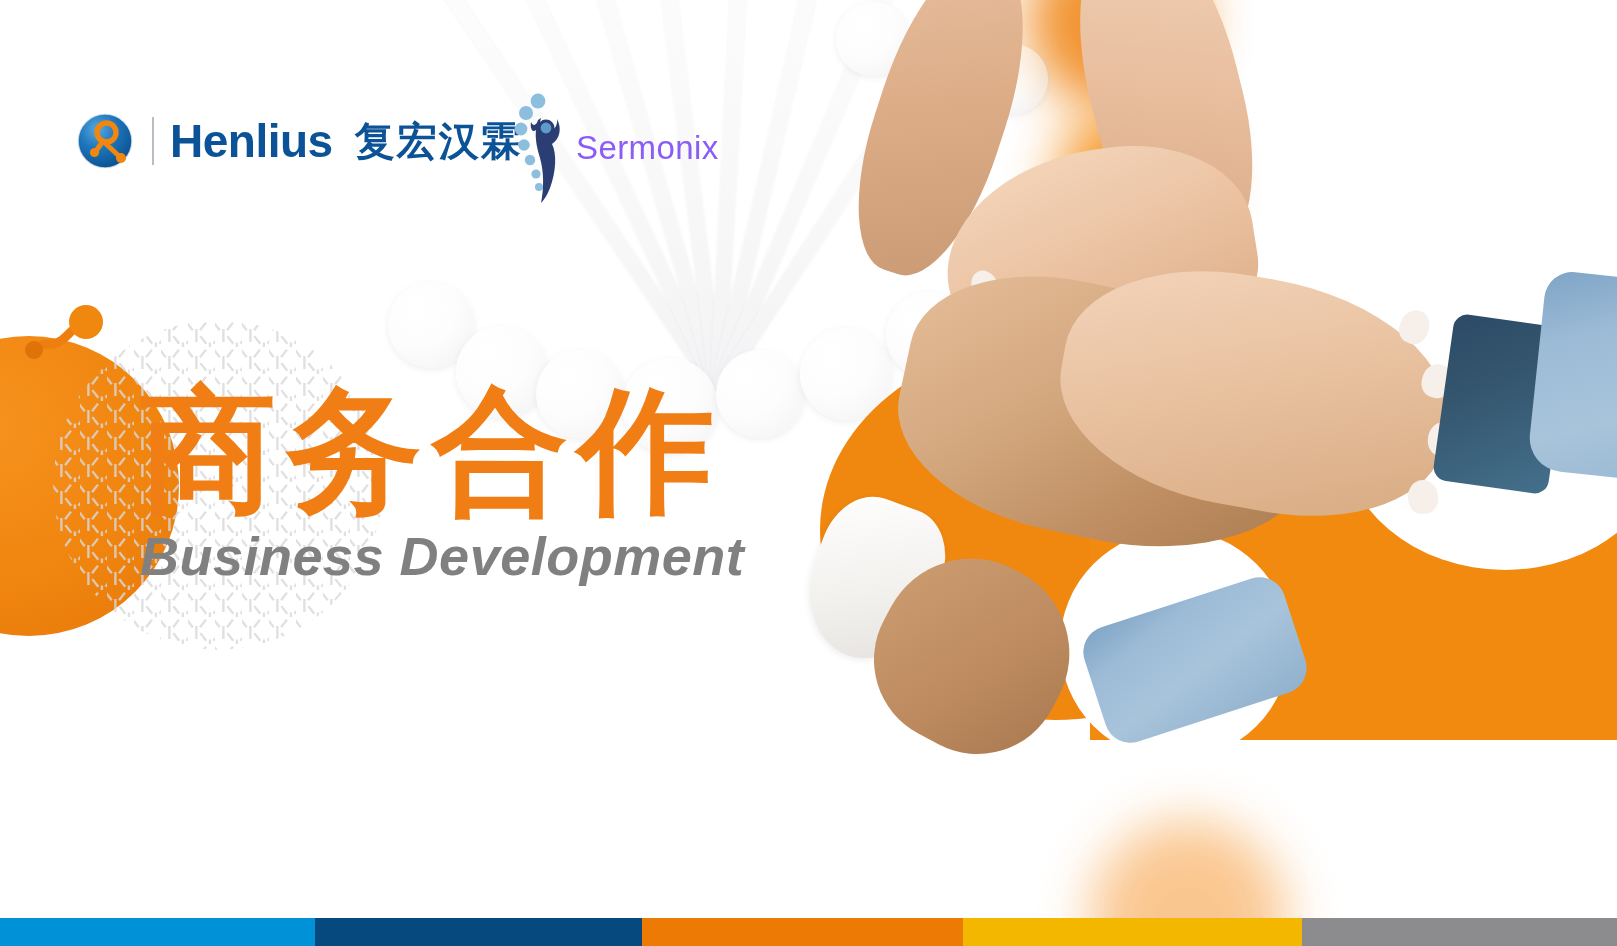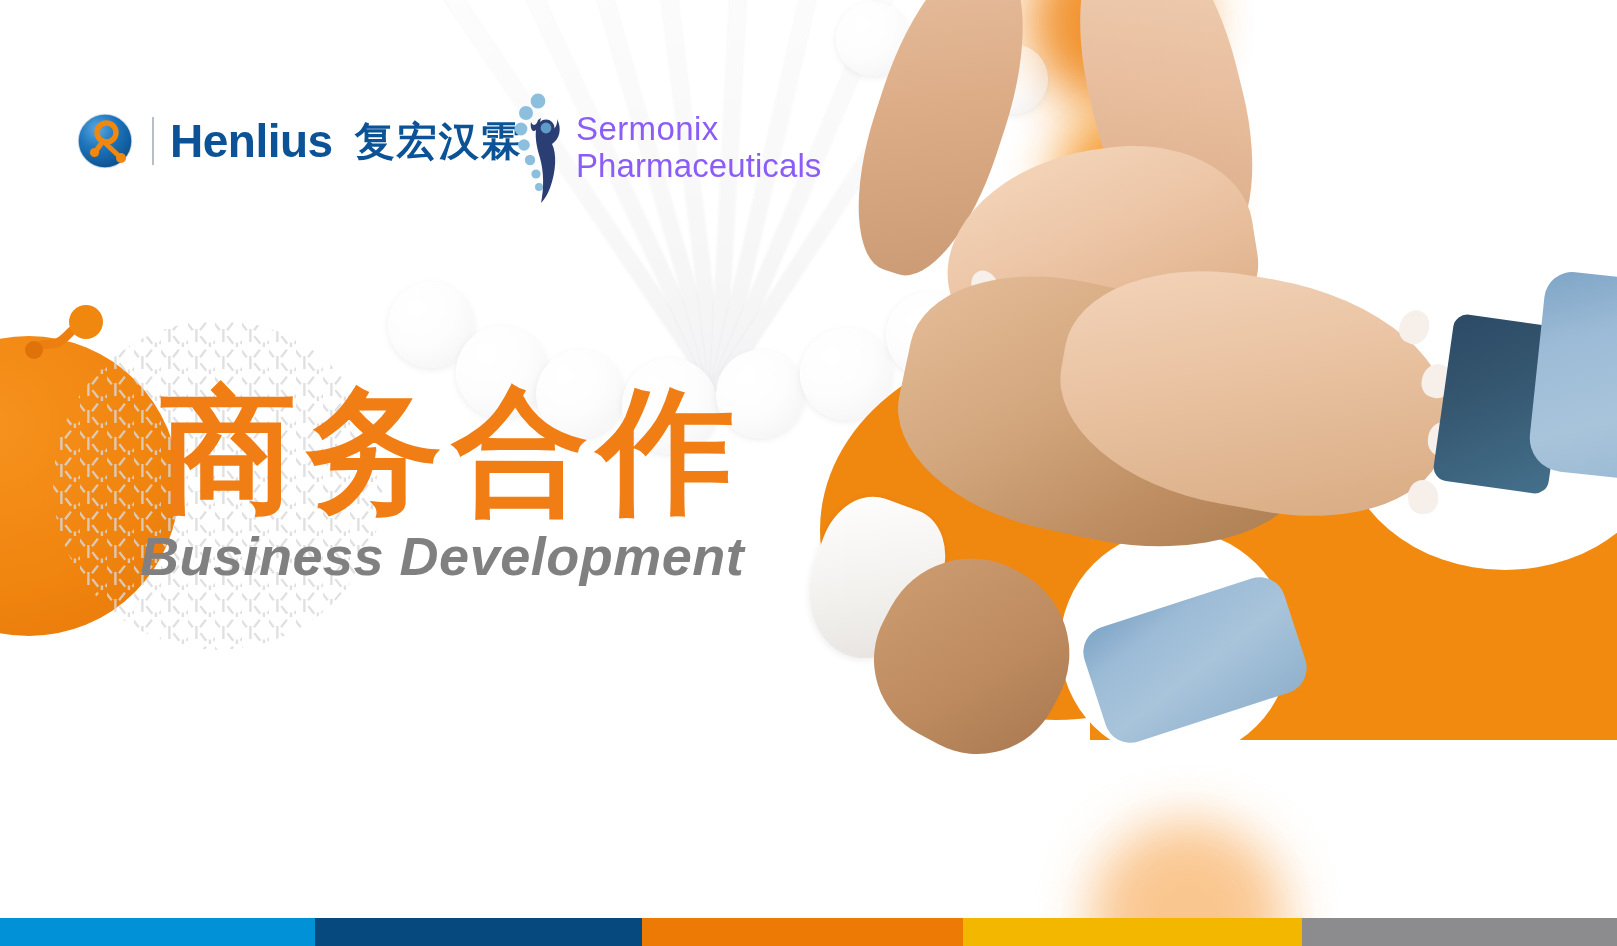--- a/index.html
+++ b/index.html
@@ -98,21 +98,20 @@
     background:linear-gradient(150deg,#2C4A66 0%,#35566F 40%,#44708C 100%);
     border-radius:14px;
   }
 
   
   .headline { position:absolute; left:140px; top:382px; }
   .title-cn {
     font-size:136px; line-height:1.02; font-weight:700; color:#F07E14;
     letter-spacing:10px; white-space:nowrap;
     font-family:"DejaVu Sans","Liberation Sans", sans-serif;
-    text-align:right;
   }
   .title-en {
     margin-top:4px;
     font-size:54px; font-weight:700; font-style:italic; color:#808080;
     letter-spacing:.5px; white-space:nowrap;
     font-family:"Liberation Sans", sans-serif;
   }
 
   
   .logo-bar { position:absolute; left:76px; top:112px; display:flex; align-items:center; }
@@ -286,21 +285,20 @@
                  C 54 36, 52 47, 44 52 C 49 62, 48 80, 42 96
                  C 39 104, 35 109, 33 111 C 36 97, 36 80, 32 66
                  C 29 56, 27 47, 28 38 C 24 41, 22 36, 23 30
                  C 25 35, 29 33, 30 28 Z" fill="#2B3E74"></path>
         <circle cx="38" cy="36" r="8.5" fill="#2B3E74"></circle>
         <circle cx="38" cy="36" r="5.4" fill="#5E9BC9"></circle>
       </svg>
     </span>
     <span class="sermonix-text">
       <div class="l1">Sermonix</div>
-      <div class="l2">Pharmaceuticals</div>
     </span>
   </div>
 
   <div class="color-bar">
     <span style="background: rgb(0, 145, 215); width: 315px;"></span>
     <span style="background: rgb(5, 73, 127); width: 327px;"></span>
     <span style="background: rgb(236, 122, 5); width: 321px;"></span>
     <span style="background: rgb(243, 183, 0); width: 339px;"></span>
     <span style="background: rgb(140, 140, 142); width: 315px;"></span>
   </div>

